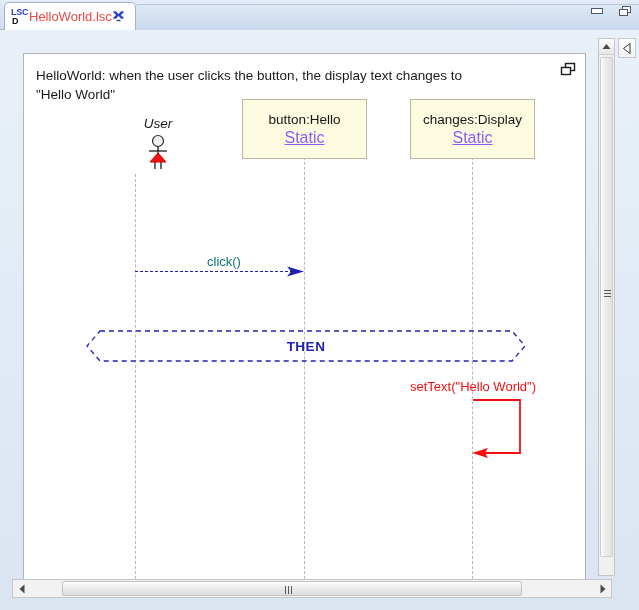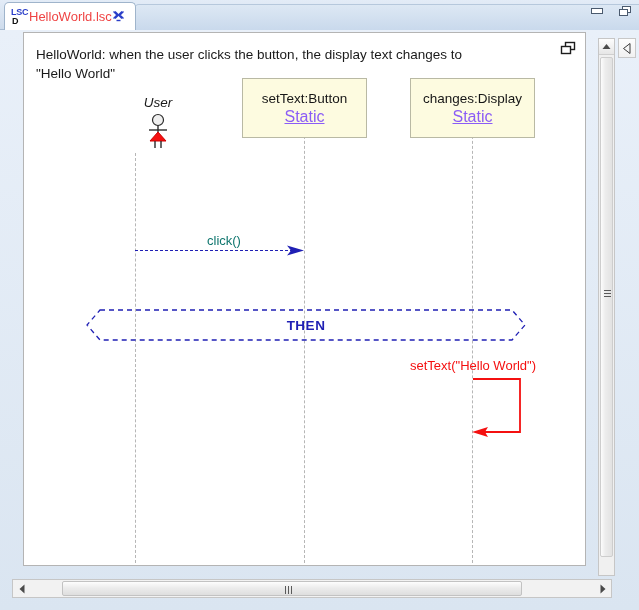--- a/index.html
+++ b/index.html
@@ -124,21 +124,21 @@
   #collapse-marker {
     position: absolute;
     left: 307px; top: 26px;
     width: 8px; height: 4px;
     background: #3c3c3c;
   }
 
   
   #diagram-canvas {
     position: absolute;
-    left: 23px; top: 2px;
+    left: 23px; top: 23px;
     width: 563px; height: 534px;
     background: #ffffff;
     border: 1px solid #b4b4b4;
     box-sizing: border-box;
     overflow: hidden;
   }
 
   #canvas-corner-icon {
     position: absolute;
     right: 8px; top: 8px;
@@ -405,21 +405,21 @@
           <line x1="3" y1="17" x2="21" y2="17" stroke="#2a2a2a" stroke-width="1.4"></line>
 
           <polygon points="12,19 4,28 20,28" fill="#f41010" stroke="#cc0000" stroke-width="1"></polygon>
 
           <line x1="9" y1="28" x2="9" y2="35" stroke="#2a2a2a" stroke-width="1.4"></line>
           <line x1="15" y1="28" x2="15" y2="35" stroke="#2a2a2a" stroke-width="1.4"></line>
         </svg>
       </div>
 
       <div class="instance-box" style="left:218px; top:45px; width:125px; height:60px;">
-        <span class="instance-name">setText:Button</span>
+        <span class="instance-name">button:Hello</span>
         <span class="instance-sub">Static</span>
       </div>
 
       <div class="instance-box" style="left:386px; top:45px; width:125px; height:60px;">
         <span class="instance-name">changes:Display</span>
         <span class="instance-sub">Static</span>
       </div>
 
       <div class="msg-label blue" style="left:183px; top:200px;">click()</div>
       <div class="msg-line-dashed" style="left:111px; top:217px; width:158px;"></div>

